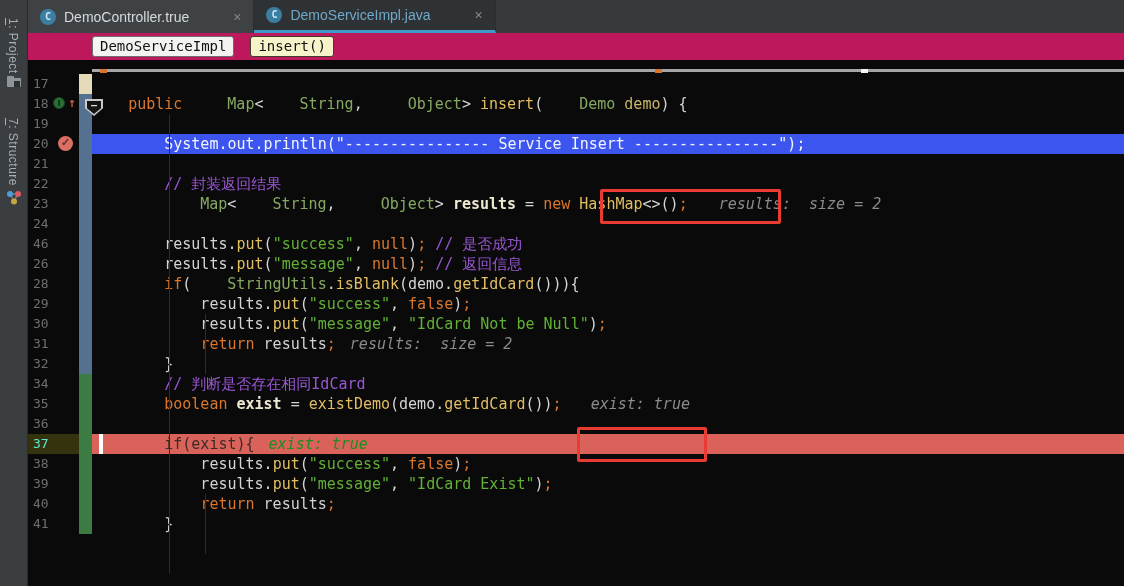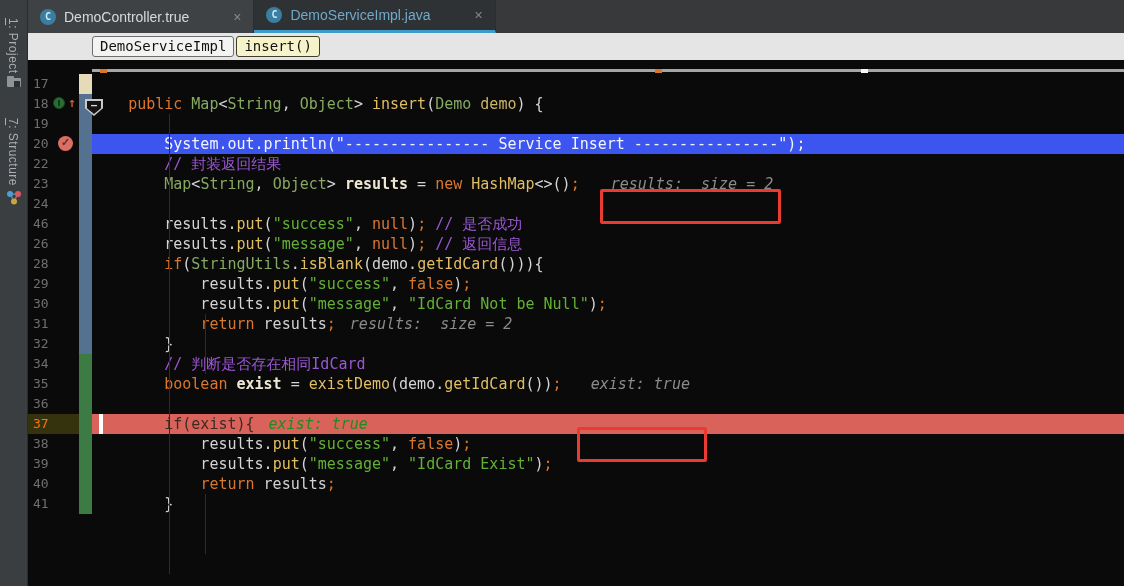--- a/index.html
+++ b/index.html
@@ -27,48 +27,48 @@
   .tab { height:33px; display:flex; align-items:center; padding:0 10px 0 12px; gap:8px;
          font-size:14px; cursor:default; border-right:1px solid #2B2D2F; }
   .tab.inactive { background:#3E4245; color:#D6DADD; }
   .tab.active   { background:#2E3235; color:#70A9C9; border-bottom:3px solid #3C9BC9; }
   .tab .spacer { width:26px; }
   .classicon { width:16px; height:16px; border-radius:50%; background:#3B7EA1; color:#CBE9F6;
                font:bold 10px/16px "DejaVu Sans Mono", monospace; text-align:center; flex:none; }
   .tabclose { color:#85898C; font-size:14px; line-height:14px; padding:0 2px; }
 
   
-  #crumbbar { position:absolute; left:28px; top:33px; width:1096px; height:27px; background:#e5e5e5;
-              display:flex; align-items:center; gap:2px; padding-left:64px; }
+  #crumbbar { position:absolute; left:28px; top:33px; width:1096px; height:27px; background:#be185d;
+              display:flex; align-items:center; gap:16px; padding-left:64px; }
   .chip { font-family:"DejaVu Sans Mono", monospace; font-size:14px; color:#111;
           padding:1px 7px 2px; border-radius:3px; }
   .chip.white  { background:#F3F3F1; border:1px solid #6E6E6E; }
   .chip.yellow { background:#F6F2C9; border:1px solid #3F3F2C; }
 
   
   #editor { position:absolute; left:28px; top:68px; width:1096px; height:526px; background:#0A0A0B; }
   #cliptop { position:absolute; left:64px; top:1px; right:0; height:3px; background:#A6A6A6; }
   .tick { position:absolute; top:0; height:4px; width:7px; }
   #lines { position:absolute; left:0; top:6px; width:100%; }
   .line { display:flex; height:20px; align-items:stretch; }
   .num { flex:none; width:51px; position:relative; color:#6F6F6F;
          font:13px/20px "DejaVu Sans Mono", monospace; padding-left:5px; }
-  .num.olive { background:#34330D; color:#f97316; }
+  .num.olive { background:#34330D; color:#5eead4; }
   .vcs { flex:none; width:13px; }
   .vcs-blue  { background:#54718F; }
   .vcs-beige { background:#E6DBB8; }
   .vcs-green { background:#3C7B44; }
   .code { flex:1; position:relative; white-space:pre; color:#D4D4D6;
           font:15px/20px "DejaVu Sans Mono", monospace; }
   .hl-blue .code { background:#3C55EE; }
   .hl-blue .code span { color:#F3F5FF; }
   .hl-red  .code { background:#D9635B; }
 
   .tk-kw   { color:#D9772F; }
-  .tk-type { color:#86A961; }
+  .tk-type { color:#86A961;margin-left:36px; }
   .tk-meth { color:#E2BE63; }
   .tk-str  { color:#62B135; }
   .tk-cmt  { color:#9B57D3; }
   .tk-pln  { color:#D4D4D6; }
   .tk-decl { color:#EFE9D4; font-weight:bold; }
   .tk-param{ color:#CBB567; }
   .tk-white{ color:#F3F5FF; }
   .hl-red .code .tk-dark { color:#3E2A24; }
   .hint { font-style:italic; }
   .hint-gray  { color:#8B8B8B; }
@@ -173,20 +173,25 @@
           <div class="num">19</div>
           <div class="vcs vcs-blue"></div>
           <div class="code"></div>
         </div>
         <div class="line hl-blue">
           <div class="num">20<span class="bp"></span></div>
           <div class="vcs vcs-blue"></div>
           <div class="code"><span class="tk-white">        System.out.println("---------------- Service Insert ----------------");</span></div>
         </div>
         <div class="line">
+          <div class="num">21</div>
+          <div class="vcs vcs-blue"></div>
+          <div class="code"></div>
+        </div>
+        <div class="line">
           <div class="num">22</div>
           <div class="vcs vcs-blue"></div>
           <div class="code"><span class="tk-pln">        </span><span class="tk-cmt">// 封装返回结果</span></div>
         </div>
         <div class="line">
           <div class="num">23</div>
           <div class="vcs vcs-blue"></div>
           <div class="code"><span class="tk-pln">        </span><span class="tk-type">Map</span><span class="tk-pln">&lt;</span><span class="tk-type">String</span><span class="tk-pln">, </span><span class="tk-type">Object</span><span class="tk-pln">&gt; </span><span class="tk-decl">results</span><span class="tk-pln"> = </span><span class="tk-kw">new</span><span class="tk-pln"> </span><span class="tk-meth">HashMap</span><span class="tk-pln">&lt;&gt;()</span><span class="tk-kw">;</span><span class="hint hint-gray" style="margin-left: 31px;">results:  size = 2</span></div>
         </div>
         <div class="line">

